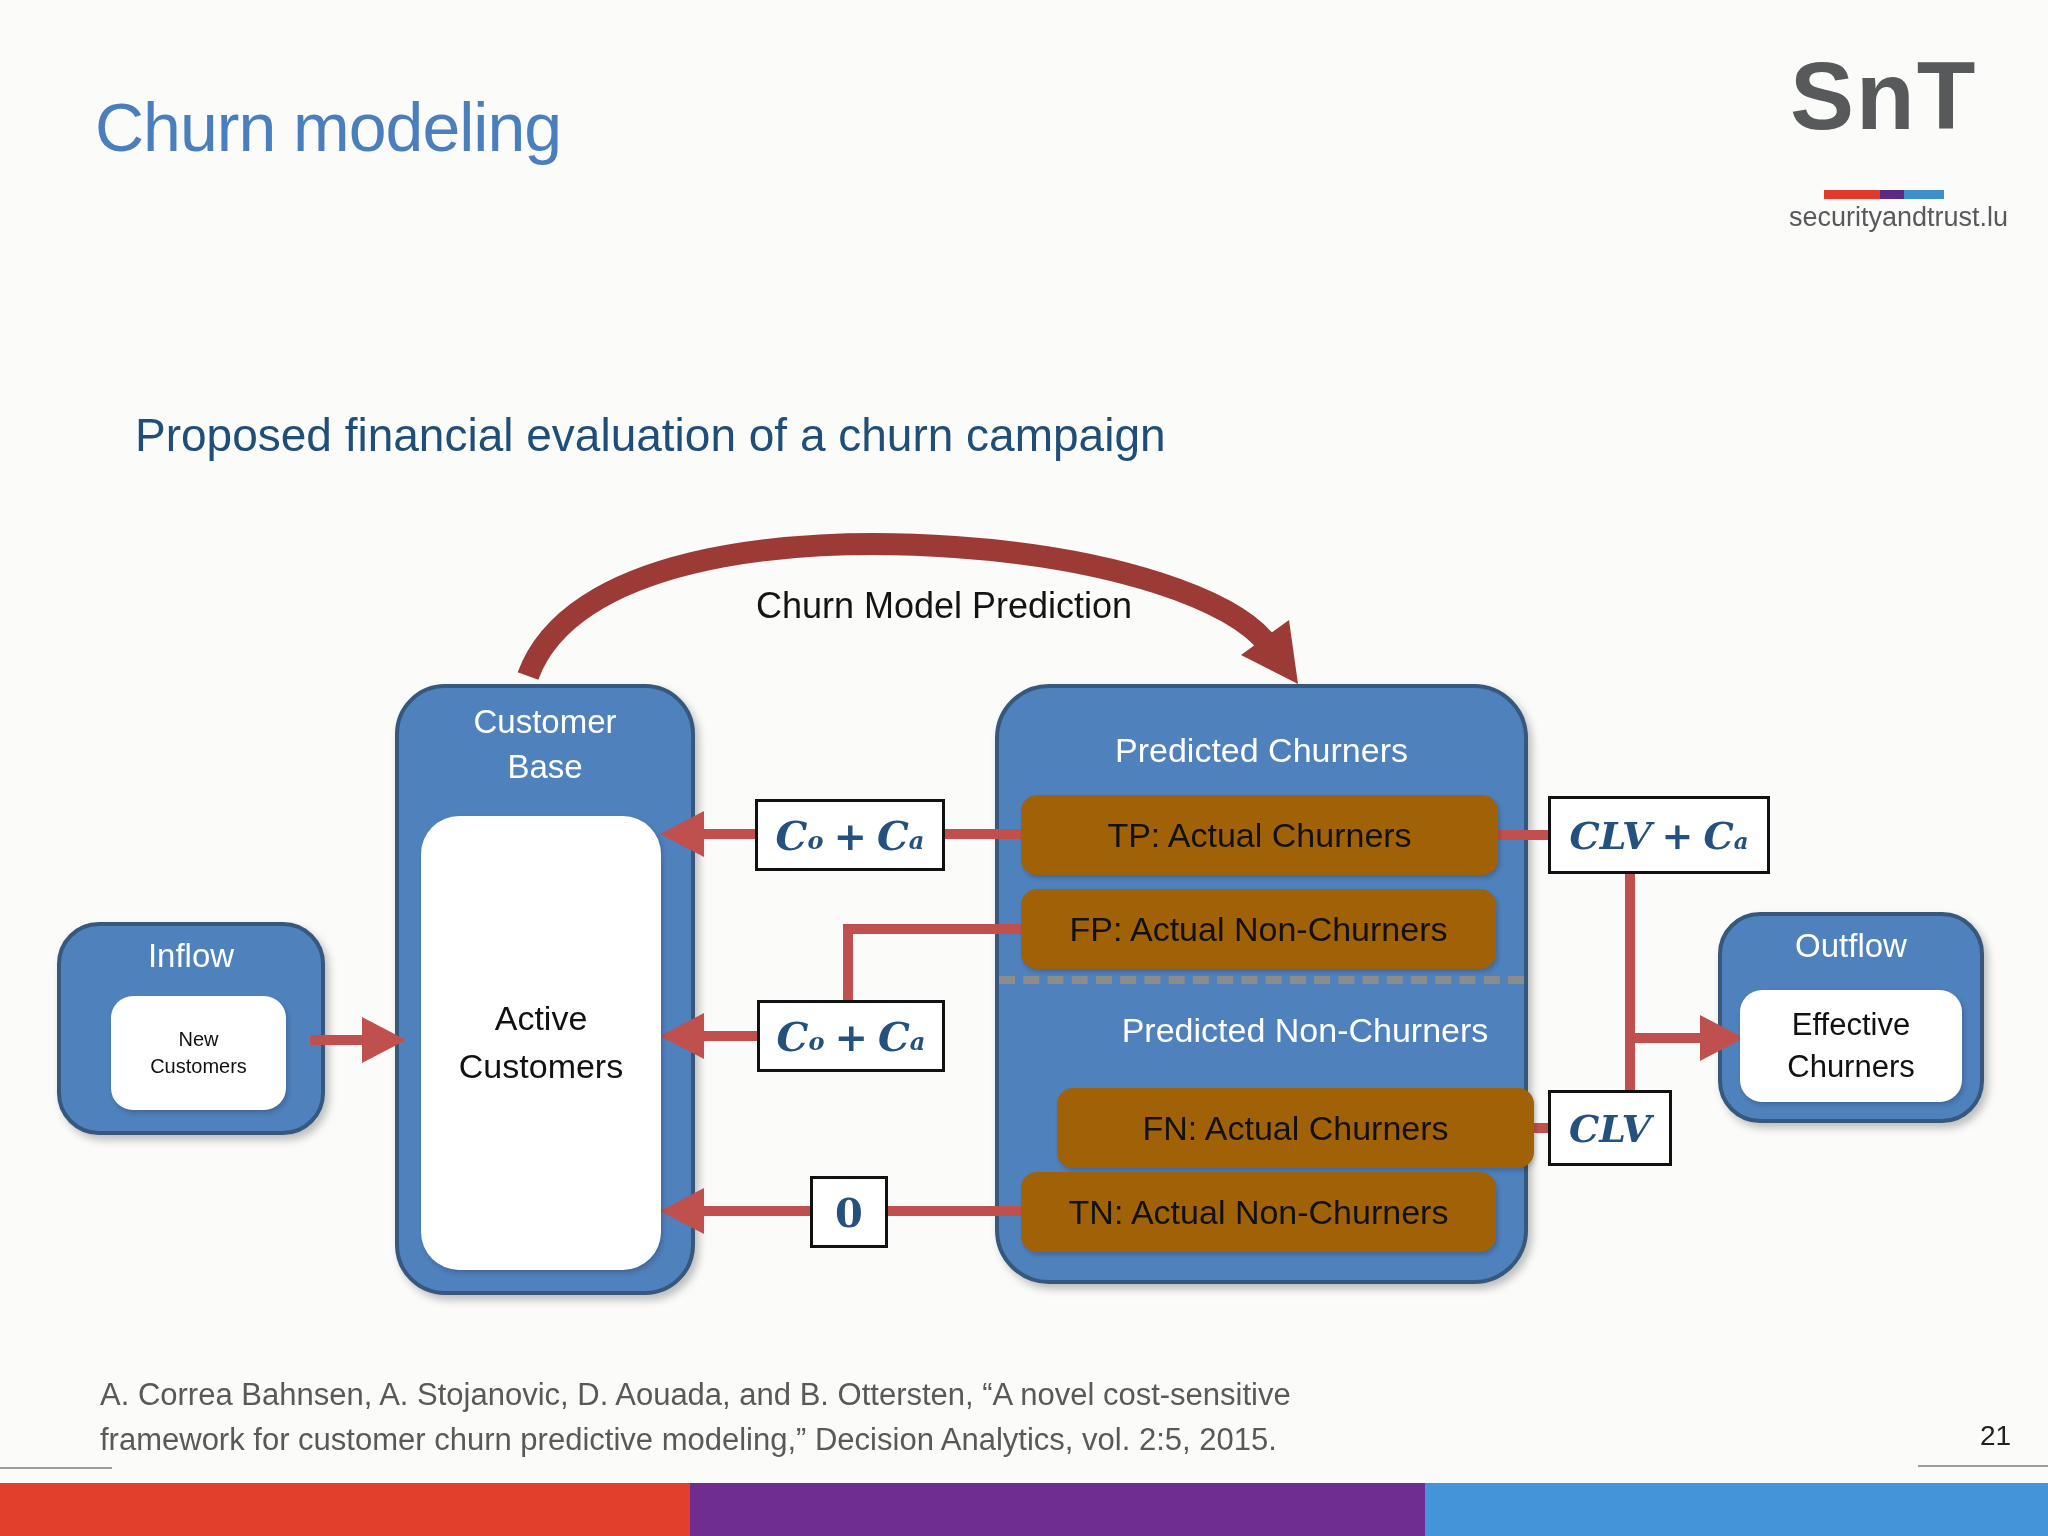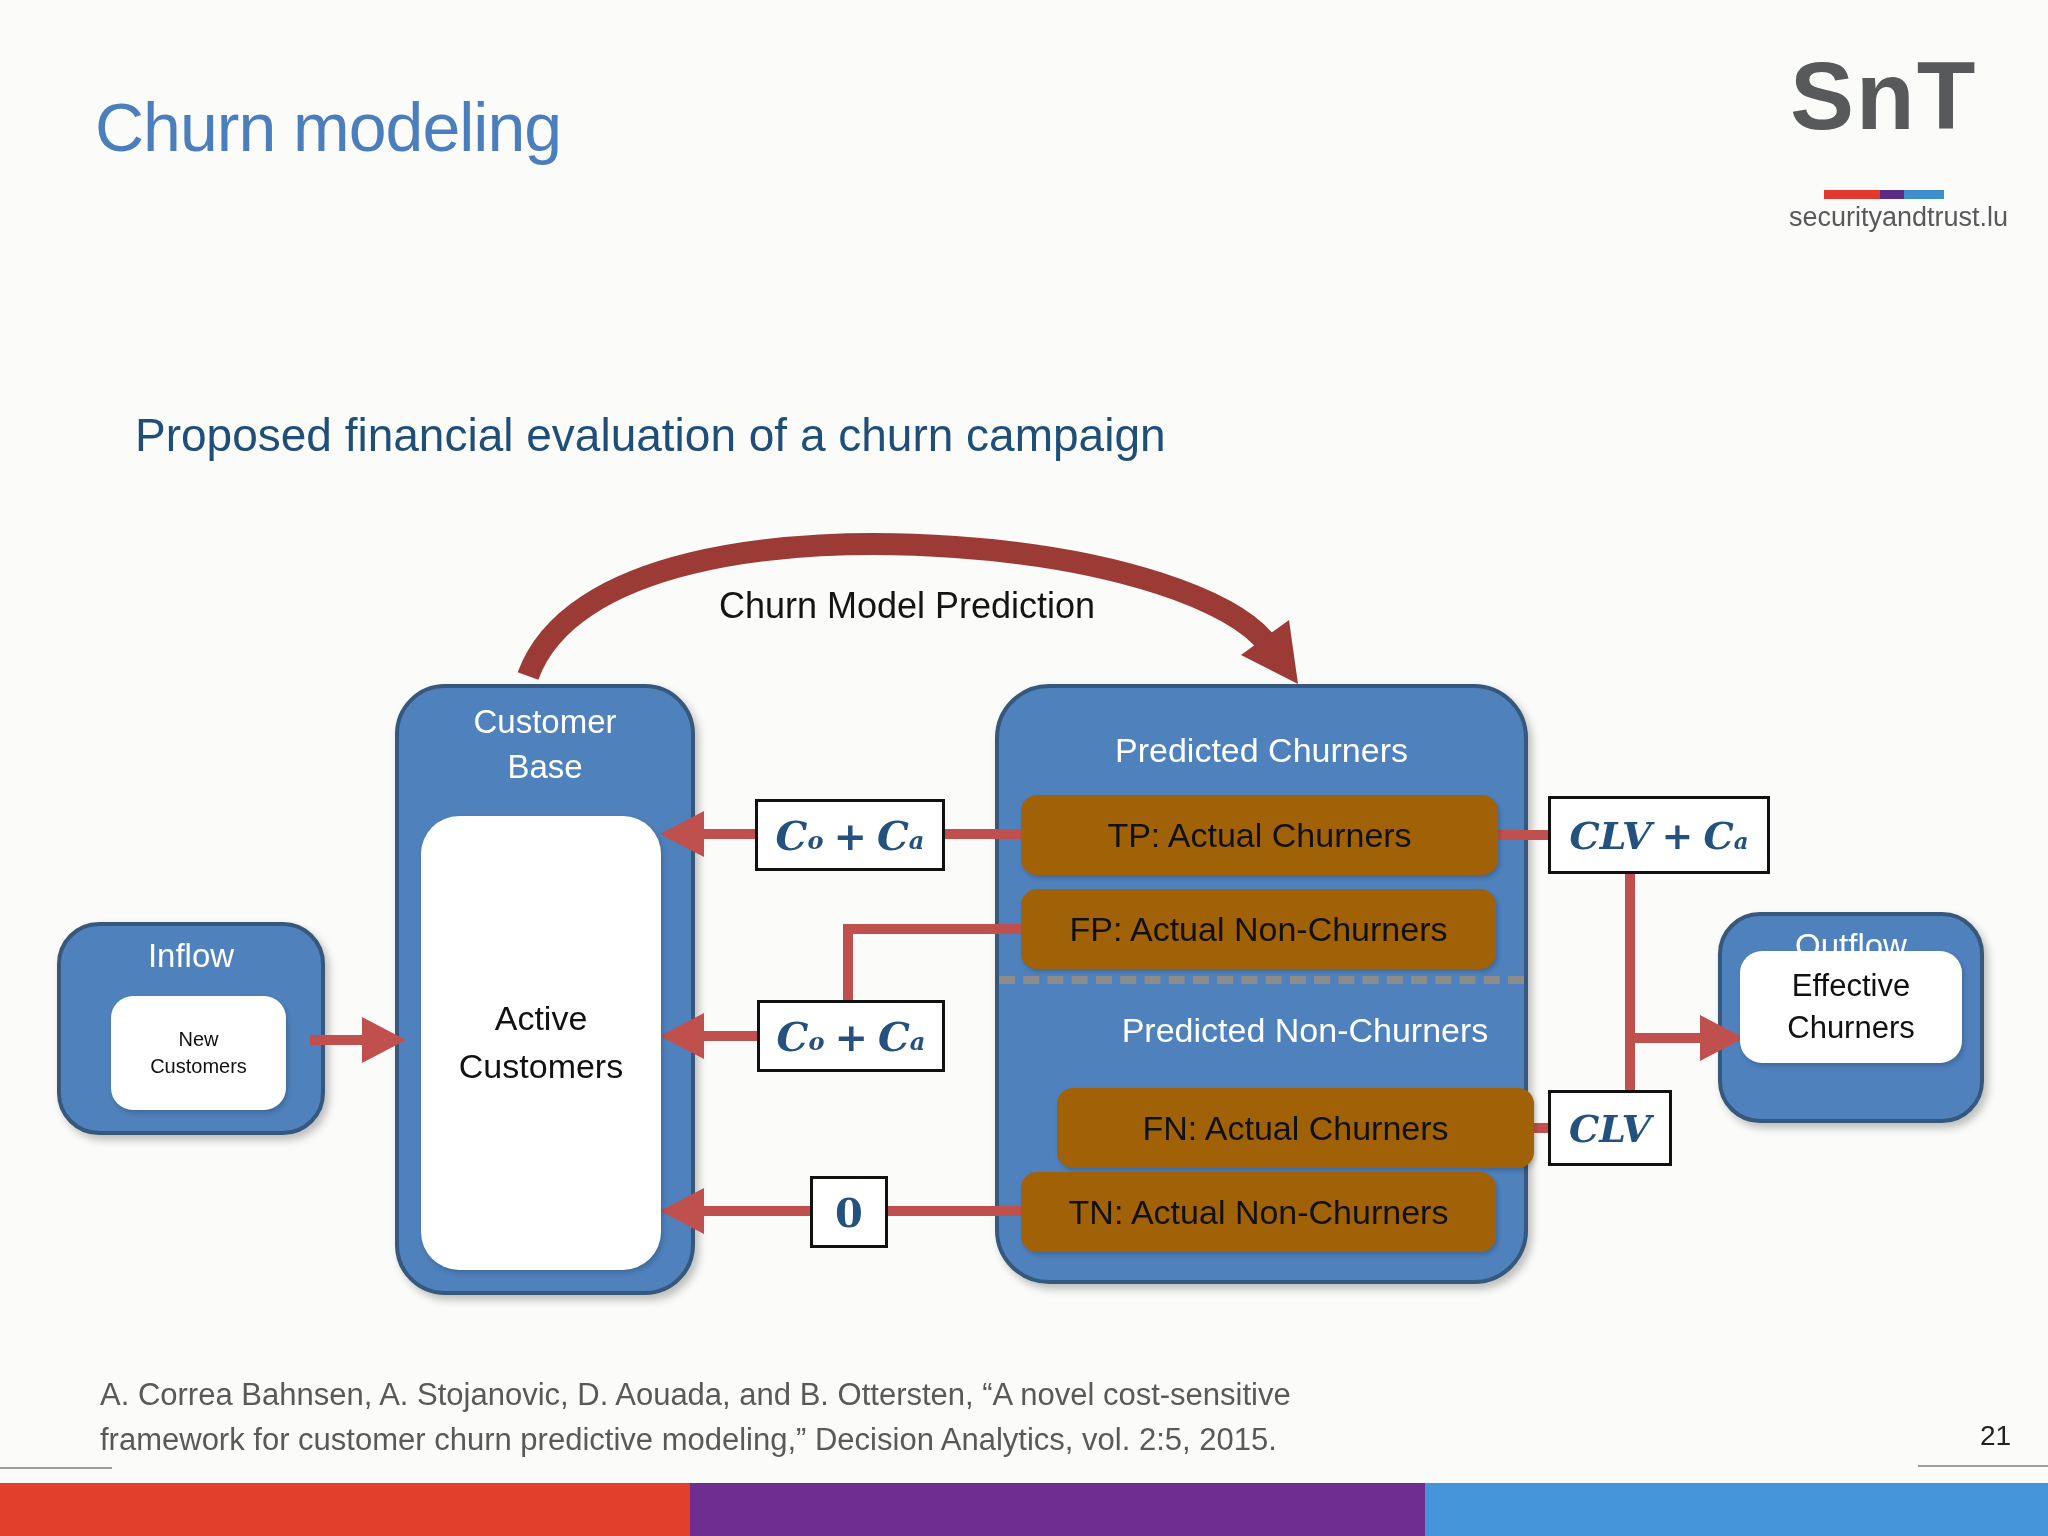--- a/index.html
+++ b/index.html
@@ -70,21 +70,21 @@
     font-size:40px; font-weight:700;
   }
   .formulabox .it{font-style:italic;}
   .formulabox sub{font-size:0.6em; font-style:italic; line-height:0; position:relative; top:0.25em;}
   .formulabox .fop{font-style:normal; margin:0 10px;}
   .rline{position:absolute; background:#c0504d; z-index:2;}
   .ah{position:absolute; width:0; height:0; z-index:3;}
   .ah-left{border-top:23px solid transparent; border-bottom:23px solid transparent; border-right:44px solid #c0504d;}
   .ah-right{border-top:23px solid transparent; border-bottom:23px solid transparent; border-left:44px solid #c0504d;}
   .arrow-label{
-    position:absolute; left:657px; top:585px; width:500px;
+    position:absolute; left:694px; top:585px; width:500px;
     text-align:center; font-size:36px; color:#141414; z-index:2;
   }
   .curved-arrow-svg{position:absolute; left:0; top:0; z-index:2;}
   
   .citation{
     position:absolute; left:100px; top:1372px;
     font-size:31px; line-height:45px; color:#595959;
   }
   .page-number{position:absolute; left:1980px; top:1420px; font-size:28px; color:#222;}
   .rule{position:absolute; height:2px; background:#9d9d9d;}
@@ -141,21 +141,21 @@
   <div class="whitebox" style="left:421px; top:816px; width:240px; height:454px; border-radius:38px; font-size:34px; line-height:1.4;">Active
 Customers</div>
 
   <div class="bluebox" style="left:57px; top:922px; width:268px; height:213px; border-radius:42px;"></div>
   <div class="bluebox-label" style="left:57px; top:934px; width:268px;">Inflow</div>
   <div class="whitebox" style="left:83px; top:996px; width:175px; height:114px; font-size:20px; line-height:1.35;margin-left:28px;">New
 Customers</div>
 
   <div class="bluebox" style="left:1718px; top:912px; width:266px; height:211px; border-radius:42px;"></div>
   <div class="bluebox-label" style="left:1718px; top:924px; width:266px;">Outflow</div>
-  <div class="whitebox" style="left:1740px; top:951px; width:222px; height:112px; font-size:31px; line-height:1.35;">Effective
+  <div class="whitebox" style="left:1740px; top:990px; width:222px; height:112px; font-size:31px; line-height:1.35;">Effective
 Churners</div>
 
   <div class="bluebox" style="left:995px; top:684px; width:533px; height:600px; border-radius:54px;"></div>
   <div class="bluebox-label" style="left:995px; top:728px; width:533px; font-size:34px;">Predicted Churners</div>
   <div class="rowbox" style="left:1021px; top:795px; width:477px; height:80px;">TP: Actual Churners</div>
   <div class="rowbox" style="left:1021px; top:889px; width:475px; height:80px;">FP: Actual Non-Churners</div>
   <div class="dashline"></div>
   <div class="bluebox-label" style="left:995px; top:1008px; width:620px; font-size:34px;">Predicted Non-Churners</div>
   <div class="rowbox" style="left:1021px; top:1088px; width:477px; height:80px;margin-left:36px;">FN: Actual Churners</div>
   <div class="rowbox" style="left:1021px; top:1172px; width:475px; height:80px;">TN: Actual Non-Churners</div>

